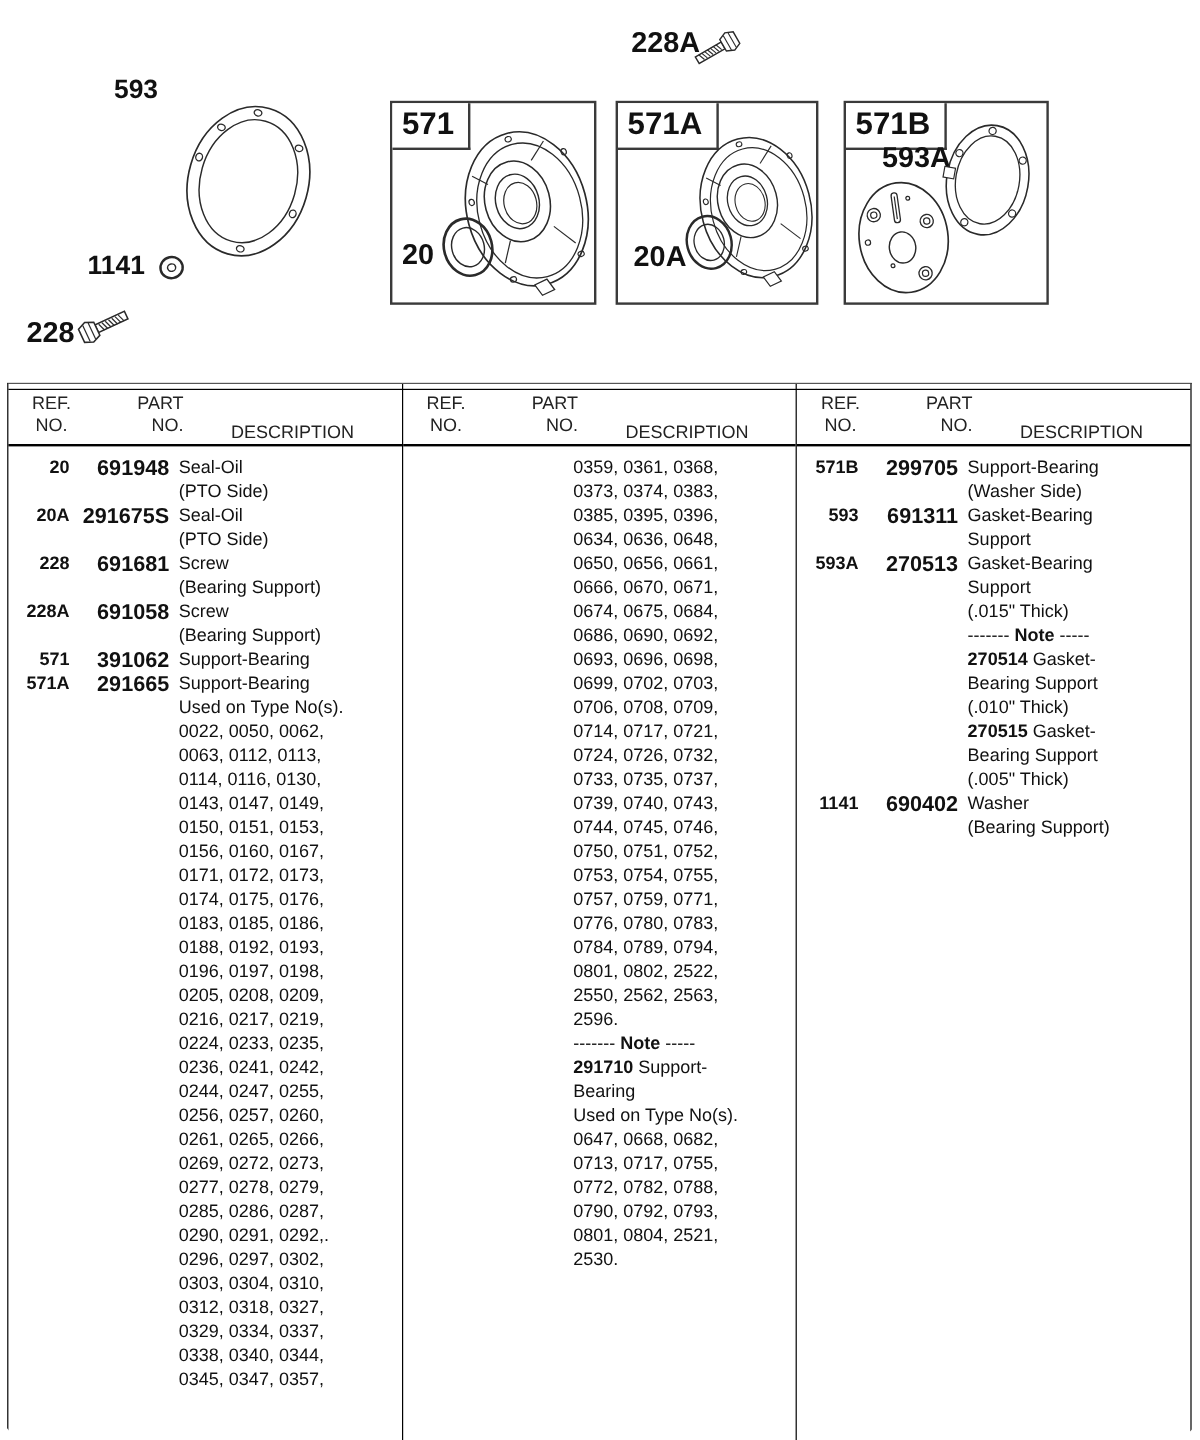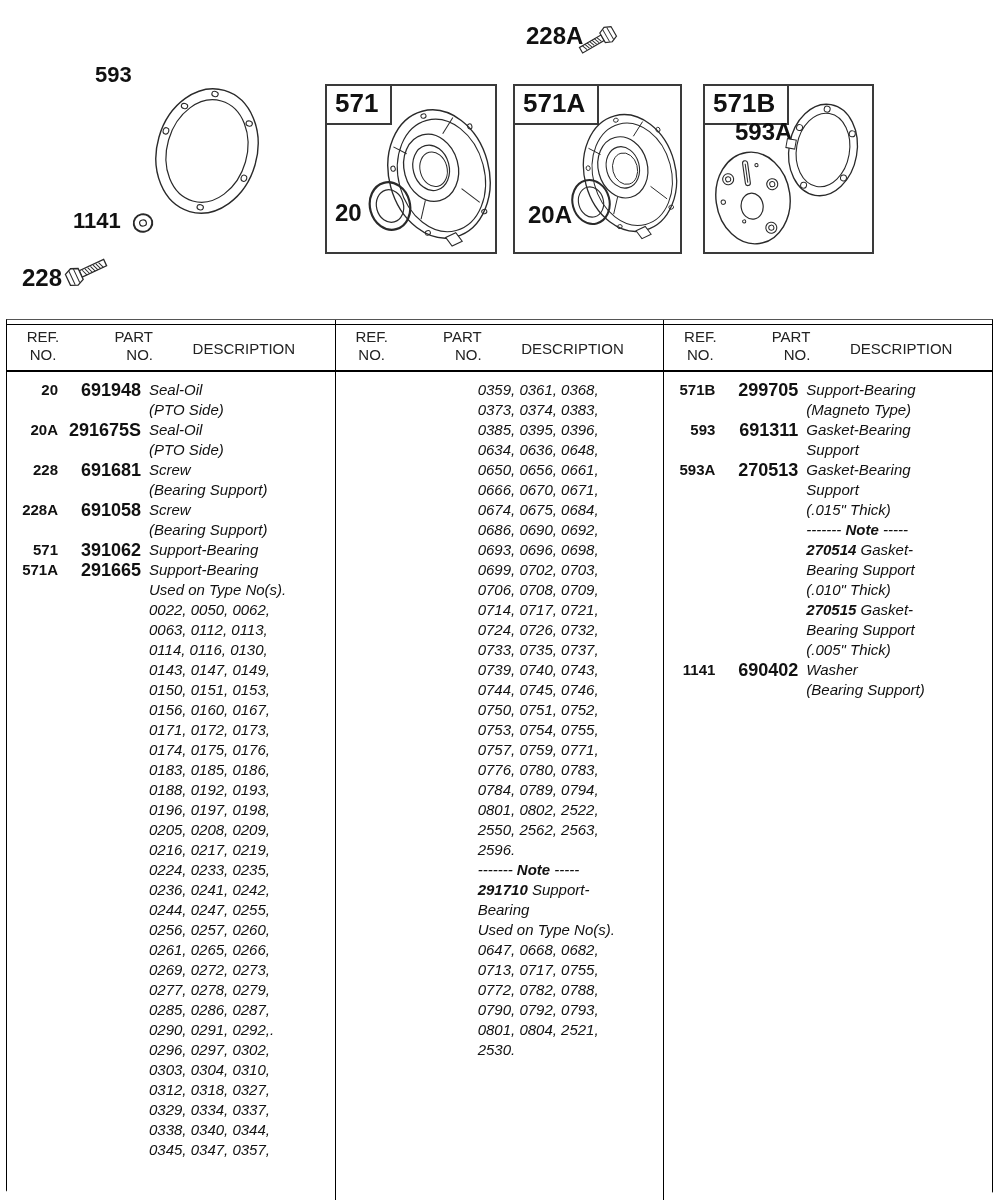--- a/index.html
+++ b/index.html
@@ -29,26 +29,26 @@
   }
   .cols{display:flex;height:100%;}
   .col{flex:1;border-right:1.5px solid #000;display:flex;flex-direction:column;box-sizing:border-box;}
   .col:last-child{border-right:none;}
   .col-header{
     height:52px;box-sizing:border-box;border-bottom:2.5px solid #000;
     display:flex;padding-top:8px;font-size:15px;line-height:18px;color:#222;
   }
   .h-ref{width:72px;text-align:center;}
   .h-part{width:74px;text-align:right;}
-  .h-desc{flex:1;text-align:center;display:flex;align-items:flex-end;justify-content:center;padding-bottom:12px;}
+  .h-desc{flex:1;text-align:center;display:flex;align-items:flex-end;justify-content:center;padding-bottom:0px;}
   .rows{padding-top:8px;}
   .t-row{display:flex;align-items:flex-start;}
   .cell-ref{width:51px;text-align:right;font-weight:bold;flex-shrink:0;font-size:15px;line-height:20px;}
   .cell-part{width:83px;text-align:right;font-weight:bold;flex-shrink:0;font-size:18px;line-height:20px;}
-  .cell-desc{flex:1;padding-left:8px;min-width:0;font-style:italic;}
+  .cell-desc{flex:1;padding-left:8px;min-width:0;}
   .line{font-size:15px;line-height:20px;white-space:nowrap;}
   .line .b{font-weight:bold;}
 </style>
 </head>
 <body>
 
 <div class="page">
 
   <div class="dlabel big" style="left:526px;top:22px;">228A</div>
 
@@ -368,21 +368,21 @@
           <div class="h-desc">
             <div>DESCRIPTION</div>
           </div>
         </div>
         <div class="rows">
             <div class="t-row">
               <div class="cell-ref">571B</div>
               <div class="cell-part">299705</div>
               <div class="cell-desc">
                 <div class="line">Support-Bearing</div>
-                <div class="line">(Magneto Type)</div>
+                <div class="line">(Washer Side)</div>
               </div>
             </div>
             <div class="t-row">
               <div class="cell-ref">593</div>
               <div class="cell-part">691311</div>
               <div class="cell-desc">
                 <div class="line">Gasket-Bearing</div>
                 <div class="line">Support</div>
               </div>
             </div>

